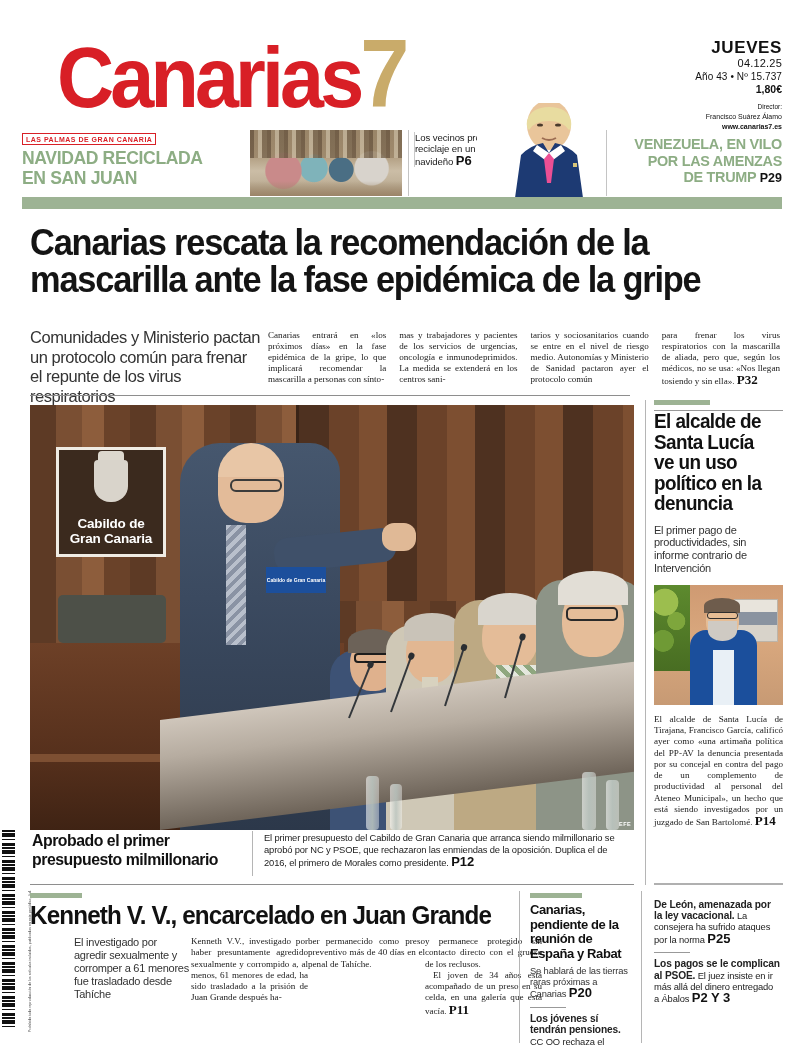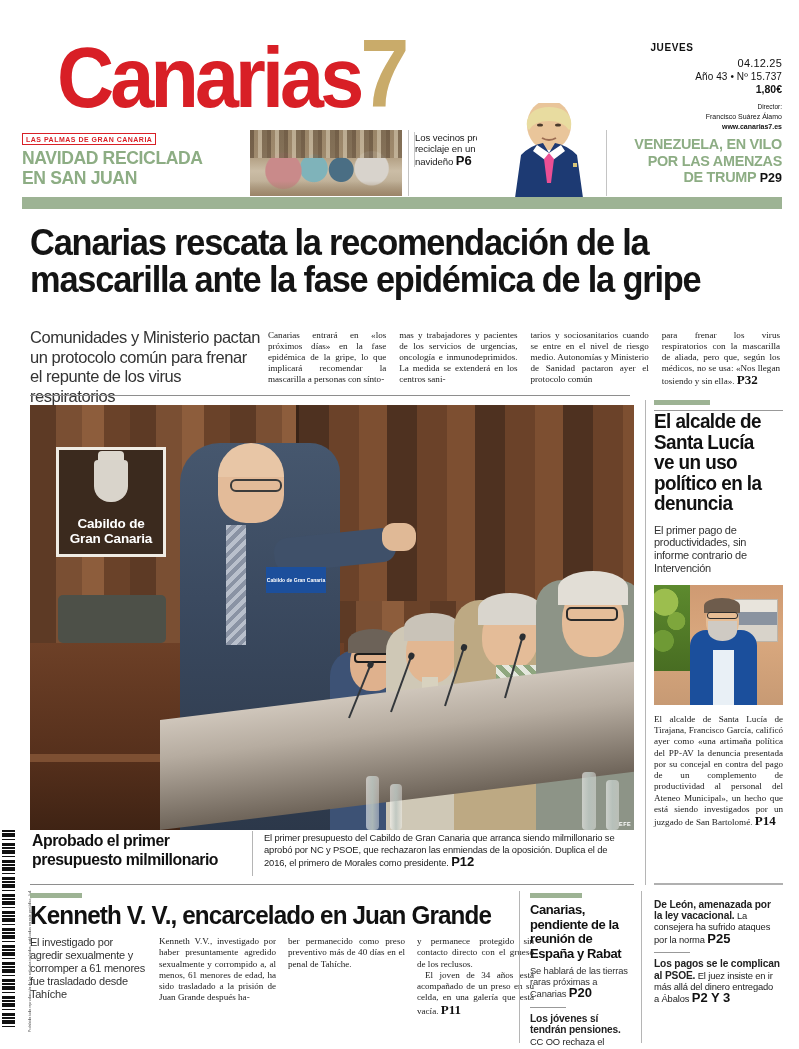--- a/index.html
+++ b/index.html
@@ -70,23 +70,22 @@
     font-size: 96px;
     letter-spacing: -3px;
   }
   .mast-info {
     position: absolute; right: 0; top: 6px;
     text-align: right;
     width: 220px;
     color: #111;
   }
   .mast-day {
-    font-size: 10px; font-weight: bold; letter-spacing: .6px;
+    font-size: 17px; font-weight: bold; letter-spacing: .6px;
     line-height: 16px;
-    text-align: center;
   }
   .mast-date { font-size: 11px; line-height: 14px; letter-spacing: .2px; }
   .mast-issue { font-size: 10px; line-height: 13px; letter-spacing: .1px; }
   .mast-price { font-size: 10.5px; line-height: 13px; font-weight: 600; }
   .mast-dir-label { font-size: 6.5px; line-height: 10px; margin-top: 6px; }
   .mast-dir { font-size: 7px; line-height: 10px; }
   .mast-web { font-size: 7px; line-height: 10px; font-weight: bold; }
 
   
   .teaser {
@@ -474,21 +473,21 @@
   .bottom {
     position: absolute; left: 30px; top: 893px;
     width: 752px; height: 150px;
   }
   .b-tab { width: 52px; height: 5px; background: #9db394; }
   .b-head {
     font-weight: bold; font-size: 25px; line-height: 27px;
     color: #111; letter-spacing: -0.9px; margin-top: 4px;
     transform: scaleX(0.97); transform-origin: left top;
   }
-  .b-cols { display: flex; gap: 12px; margin-top: 7px; }
+  .b-cols { display: flex; margin-top: 7px; padding-left: 44px; }
   .b-sub {
     width: 117px;
     font-size: 11px; line-height: 13px; color: #333;
     letter-spacing: -0.25px; font-weight: 300;
   }
   .b-col {
     width: 117px;
     font-family: "Liberation Serif", serif;
     font-size: 9.1px; line-height: 11.3px;
     color: #1a1a1a; text-align: justify;

